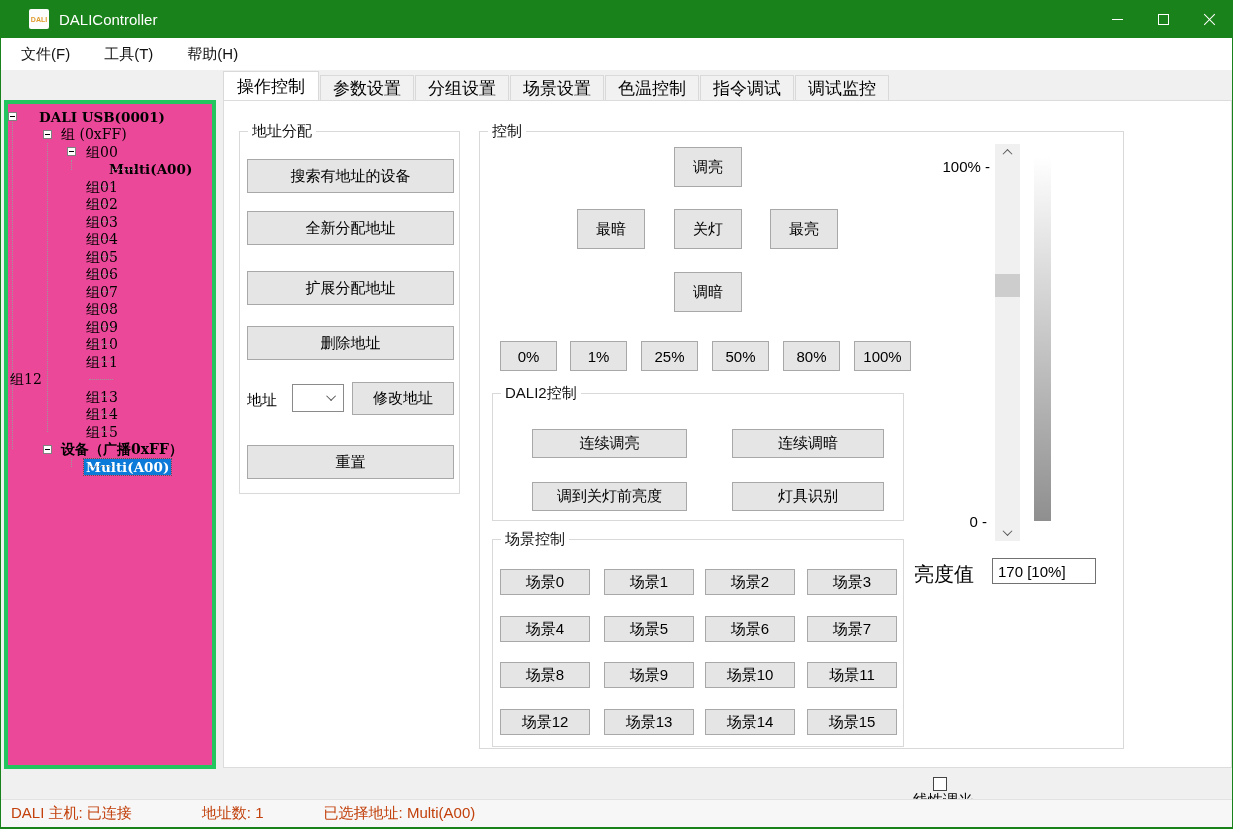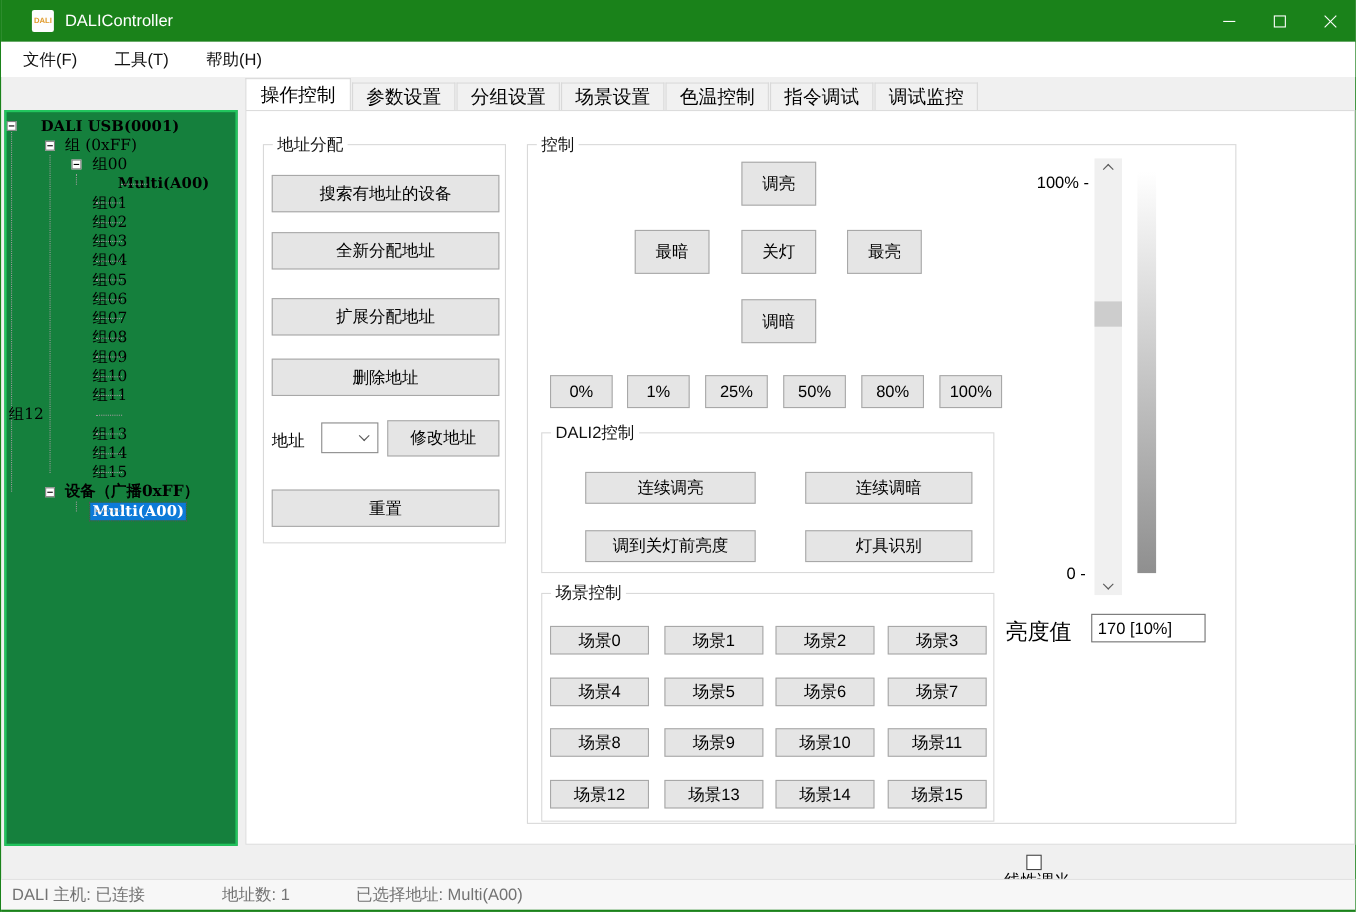--- a/index.html
+++ b/index.html
@@ -18,21 +18,21 @@
   .glyph-close { position:relative; width:13px; height:13px; }
   .glyph-close::before,.glyph-close::after { content:""; position:absolute; left:-1px; top:6px; width:15px; height:1px; background:#fff; }
   .glyph-close::before { transform:rotate(45deg); }
   .glyph-close::after { transform:rotate(-45deg); }
 
   
   .menubar { position:absolute; left:0; top:38px; width:100%; height:32px; background:#ffffff; display:flex; align-items:center; }
   .menu-item { font-size:15px; color:#111; padding:6px 14px; margin-left:6px; }
 
   
-  .treepanel { position:absolute; left:3px; top:100px; width:212px; height:669px; background:#15803d; border:2px solid #22c55e; overflow:hidden; font-family:"DejaVu Serif", serif; }
+  .treepanel { position:absolute; left:3px; top:100px; width:212px; height:669px; background:#ec4899; border:4px solid #22c55e; overflow:hidden; font-family:"DejaVu Serif", serif; }
   .tree-inner { position:relative; padding-top:4px; }
   .tree-row { position:relative; height:17.5px; display:flex; align-items:center; font-size:14px; white-space:nowrap; }
   .tree-label { line-height:16px; padding:0 2px; }
   .tree-label.latin { font-weight:bold; font-size:13.5px; }
   .tree-label.selected { background:#0c7ad8; color:#ffffff; outline:1px dotted #555; }
   .expander { position:absolute; width:9px; height:9px; background:#fff; border:1px solid #808080; }
   .expander::after { content:""; position:absolute; left:1px; top:3px; width:5px; height:1px; background:#000; }
   .dash::before { content:""; position:absolute; height:0; border-top:1px dotted #9a9a9a; top:8px; }
   .vline { position:absolute; width:0; border-left:1px dotted #9a9a9a; }
 
@@ -60,21 +60,21 @@
   .gradientbar { position:absolute; background:linear-gradient(to bottom,#ffffff 0%,#8f8f8f 100%); }
 
   .textbox { position:absolute; background:#fff; border:1px solid #717171; font-size:15px; display:flex; align-items:center; padding-left:5px; }
 
   
   .check-row { position:absolute; display:flex; align-items:center; }
   .check-box { width:14px; height:14px; background:#fff; border:1px solid #444; }
   .check-label { font-size:15px; margin-left:7px; }
 
   
-  .statusbar { position:absolute; left:0; bottom:0; width:100%; height:30px; background:#f7f7f7; border-top:1px solid #e2e2e2; border-bottom:2px solid #1a821a; display:flex; align-items:center; font-size:15px; color:#737373; }
+  .statusbar { position:absolute; left:0; bottom:0; width:100%; height:30px; background:#f7f7f7; border-top:1px solid #e2e2e2; border-bottom:2px solid #1a821a; display:flex; align-items:center; font-size:15px; color:#c2410c; }
   .status-item { white-space:nowrap; }
 </style>
 <style>.dash::before{ left:calc(var(--dl) + 34px); width:24px; }</style></head>
 <body>
 
 <div class="window">
 
   <div class="titlebar">
     <div class="app-icon">DALI</div>
     <div class="title-text">DALIController</div>

